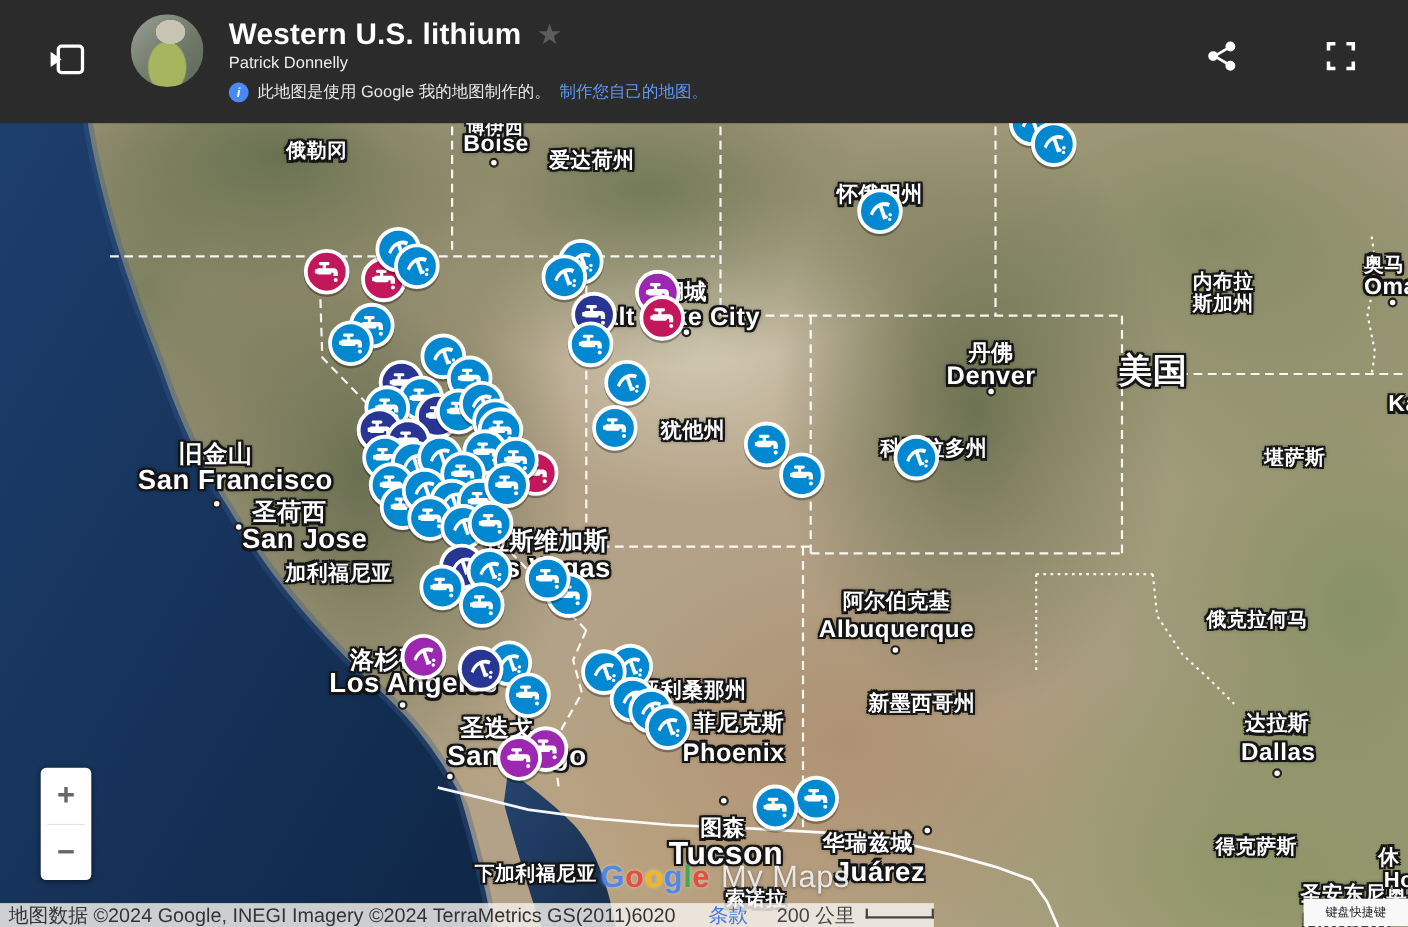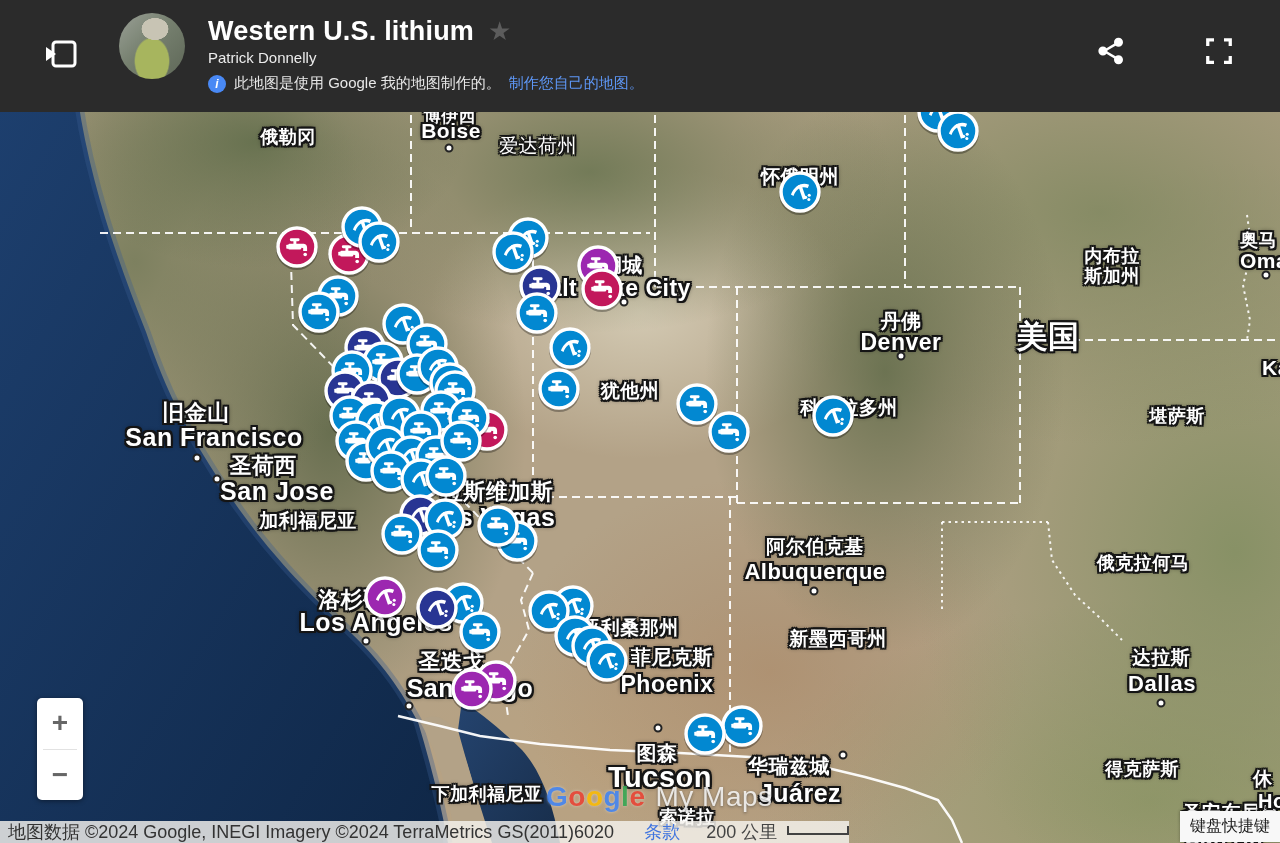--- a/index.html
+++ b/index.html
@@ -63,22 +63,22 @@
     border-radius:5px;box-shadow:0 1px 5px rgba(0,0,0,.45);display:flex;flex-direction:column;z-index:30;}
   .zoomctl button{flex:1;background:none;border:0;color:#666;font-size:28px;font-weight:700;cursor:pointer;line-height:1;}
   .zdiv{height:1px;background:#e2e2e2;margin:0 6px;}
   .attribution{position:absolute;left:0;top:821px;width:849px;height:22px;background:rgba(245,243,238,.82);
     display:flex;align-items:center;font-size:18px;color:#333;z-index:31;white-space:nowrap;}
   .attribution .at{margin-left:8px;}
   .attribution a{color:#4175df;text-decoration:none;margin-left:30px;}
   .attribution .sc{margin-left:26px;color:#444;}
   .scalebar{width:100px;height:9px;border-left:2px solid #424242;border-right:2px solid #424242;
     border-bottom:2px solid #424242;margin-left:10px;margin-top:-4px;}
-  .kbd{position:absolute;right:0;bottom:1px;background:#f8f8f8;color:#1d1d1d;font-size:16px;
-    padding:5px 10px;z-index:31;box-shadow:0 0 3px rgba(0,0,0,.3);}
+  .kbd{position:absolute;right:0;bottom:1px;background:#f8f8f8;color:#1d1d1d;font-size:11px;
+    padding:5px 20px;z-index:31;box-shadow:0 0 3px rgba(0,0,0,.3);}
   .watermark{position:absolute;left:546px;top:781px;font-size:28px;font-weight:700;z-index:29;
     letter-spacing:.5px;display:flex;gap:10px;align-items:center;}
   .watermark .gword span{opacity:.88;text-shadow:0 0 3px rgba(255,255,255,.5);}
   .watermark .mword{color:rgba(255,255,255,.82);text-shadow:0 1px 3px rgba(60,60,60,.6);font-weight:400;}
 </style>
 </head>
 <body>
 
 <div class="stage">
 
@@ -116,21 +116,21 @@
         <polyline points="942,522 1048,522" class="b-dot"></polyline>
         <polyline points="1048,522 1052,560 1075,595 1100,618 1122,640" class="b-dot"></polyline>
         <polyline points="1247,215 1252,250 1243,285 1250,320 1247,340" class="b-dot"></polyline>
         <polyline points="398,716 440,726 480,736 540,744 610,750 680,753 750,757 815,765 865,777 905,788 938,800 952,820 962,843" class="b-solid"></polyline>
       </svg>
 
     <div id="labels">
         <div class="mlabel" style="left: 272px; top: 137px; font-size: 18px; font-weight: 700; padding-left: 32px;">俄勒冈</div>
         <div class="mlabel" style="left: 450px; top: 116px; font-size: 17px; font-weight: 700;">博伊西</div>
         <div class="mlabel" style="left: 451px; top: 131px; font-size: 21px;">Boise</div>
-        <div class="mlabel" style="left: 528px; top: 146px; font-size: 19px; font-weight: 400; padding-left: 20px;">爱达荷州</div>
+        <div class="mlabel" style="left: 528px; top: 146px; font-size: 19px; font-weight: 700; padding-left: 20px;">爱达荷州</div>
         <div class="mlabel" style="left: 800px; top: 177px; font-size: 19px; font-weight: 700;">怀俄明州</div>
         <div class="mlabel" style="left: 1112px; top: 256px; font-size: 18px; font-weight: 700;">内布拉</div>
         <div class="mlabel" style="left: 1112px; top: 276px; font-size: 18px; font-weight: 700;">斯加州</div>
         <div class="mlabel la" style="left: 1240px; top: 240px; font-size: 18px; font-weight: 700;">奥马</div>
         <div class="mlabel la" style="left: 1240px; top: 261px; font-size: 21px;">Oma</div>
         <div class="mlabel" style="left: 901px; top: 321px; font-size: 20px; font-weight: 700;">丹佛</div>
         <div class="mlabel" style="left: 901px; top: 342px; font-size: 23px;">Denver</div>
         <div class="mlabel" style="left: 1048px; top: 337px; font-size: 31px; font-weight: 700;">美国</div>
         <div class="mlabel" style="left: 1177px; top: 416px; font-size: 18px; font-weight: 700;">堪萨斯</div>
         <div class="mlabel la" style="left: 1262px; top: 368px; font-size: 21px;">Ka</div>

